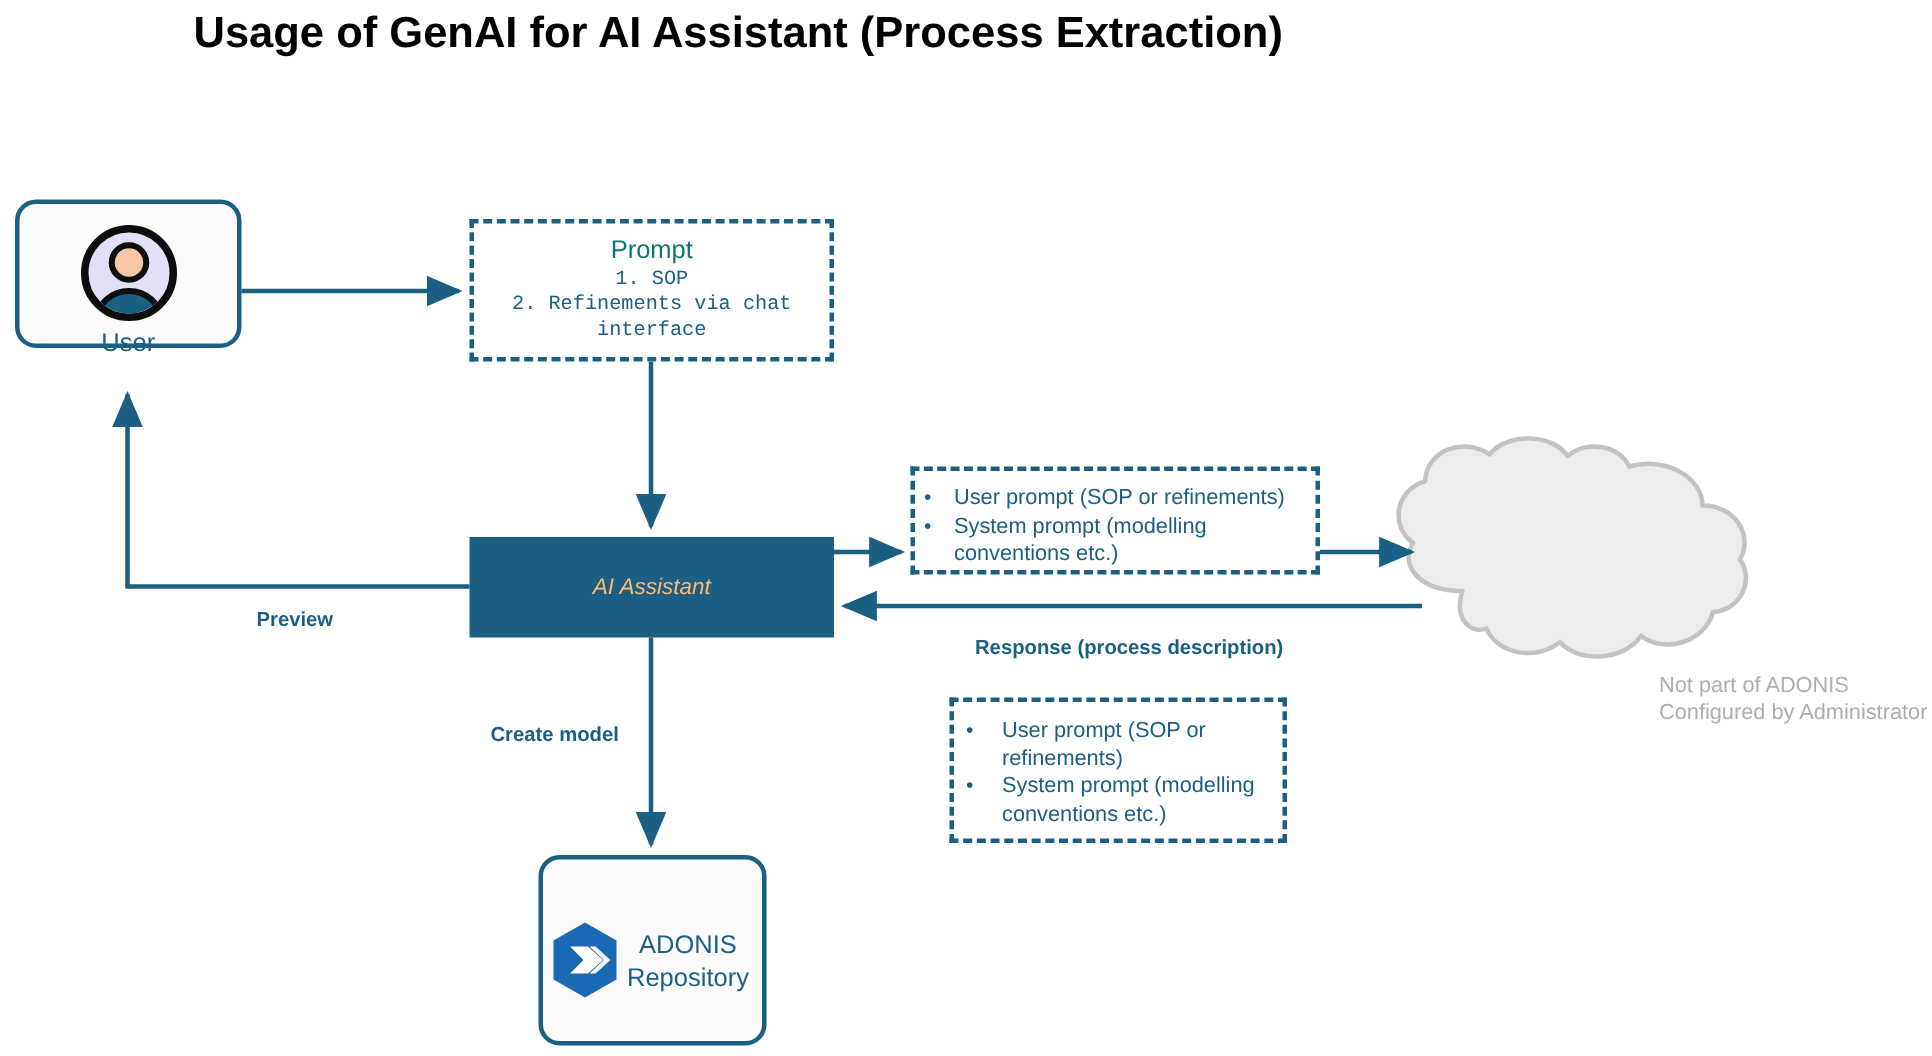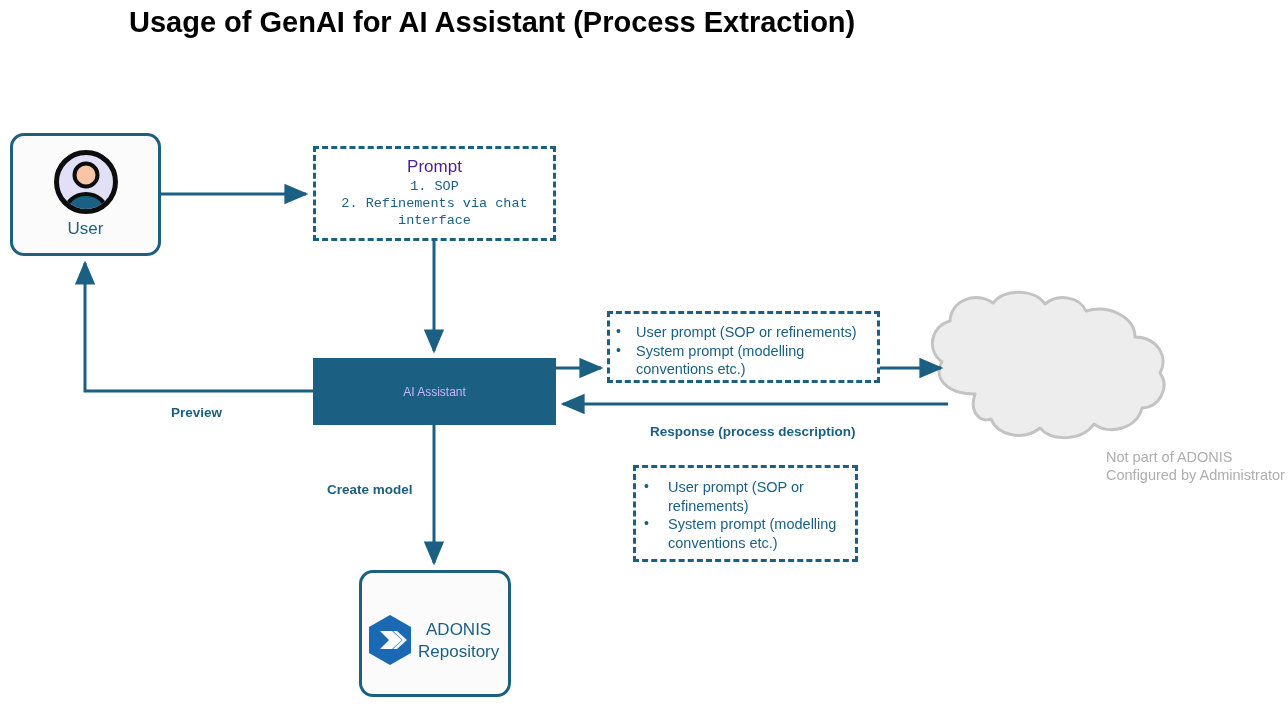--- a/index.html
+++ b/index.html
@@ -40,21 +40,21 @@
   .node {
     position: absolute;
     box-sizing: border-box;
   }
 
   
   .user-box {
     left: 10px;
     top: 133px;
     width: 151px;
-    height: 123px;
+    height: 99px;
     border: 3px solid #1b5f82;
     border-radius: 14px;
     background: #fbfbfb;
     display: flex;
     flex-direction: column;
     align-items: center;
     justify-content: flex-start;
     padding-top: 13px;
   }
   .avatar {
@@ -75,21 +75,21 @@
     top: 146px;
     width: 243px;
     height: 95px;
     border: 3px dashed #1b5f82;
     background: #ffffff;
     text-align: center;
     padding-top: 7px;
   }
   .prompt-title {
     font-size: 17px;
-    color: #4c1d95;
+    color: #0f766e;
     line-height: 22px;
   }
   .prompt-lines {
     font-family: "Liberation Mono", "DejaVu Sans Mono", monospace;
     font-size: 13.5px;
     line-height: 17px;
     color: #1b5f82;
     white-space: pre-line;
     padding: 0 6px;
   }
@@ -141,22 +141,23 @@
     left: 313px;
     top: 358px;
     width: 243px;
     height: 67px;
     background: #1b5f82;
     display: flex;
     align-items: center;
     justify-content: center;
   }
   .ai-label {
-    color: #c4b5fd;
-    font-size: 12px;
+    color: #fdba74;
+    font-size: 15px;
+    font-style: italic;
   }
 
   
   .repo-box {
     left: 359px;
     top: 570px;
     width: 152px;
     height: 127px;
     border: 3px solid #1b5f82;
     border-radius: 14px;

